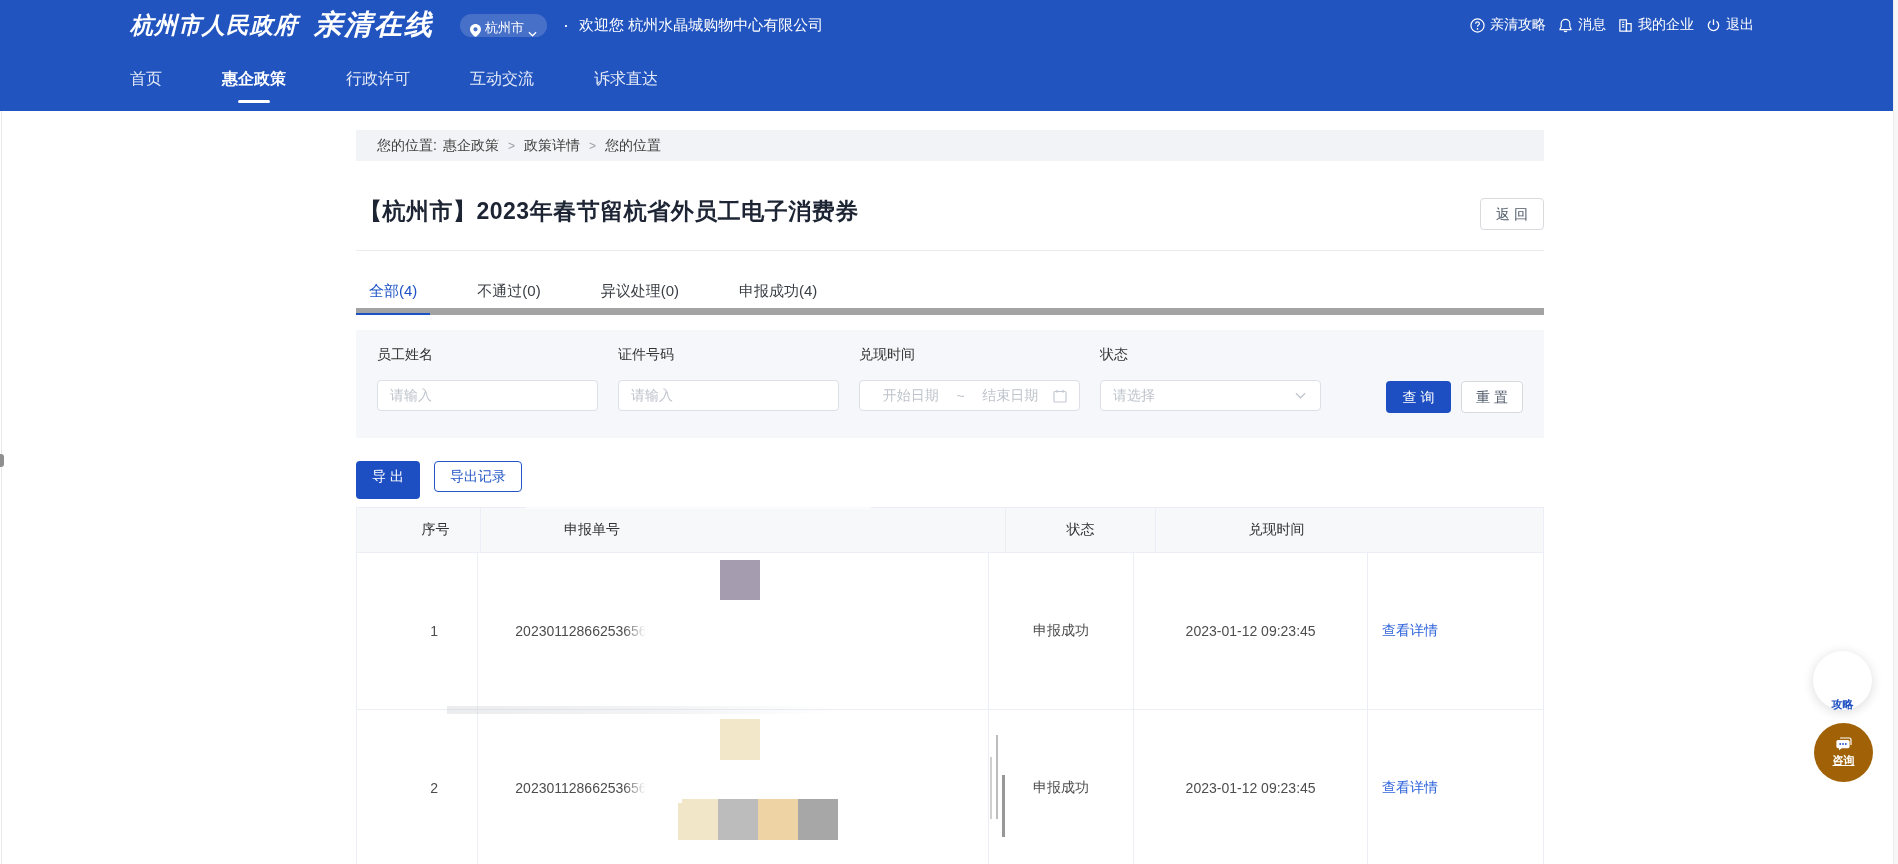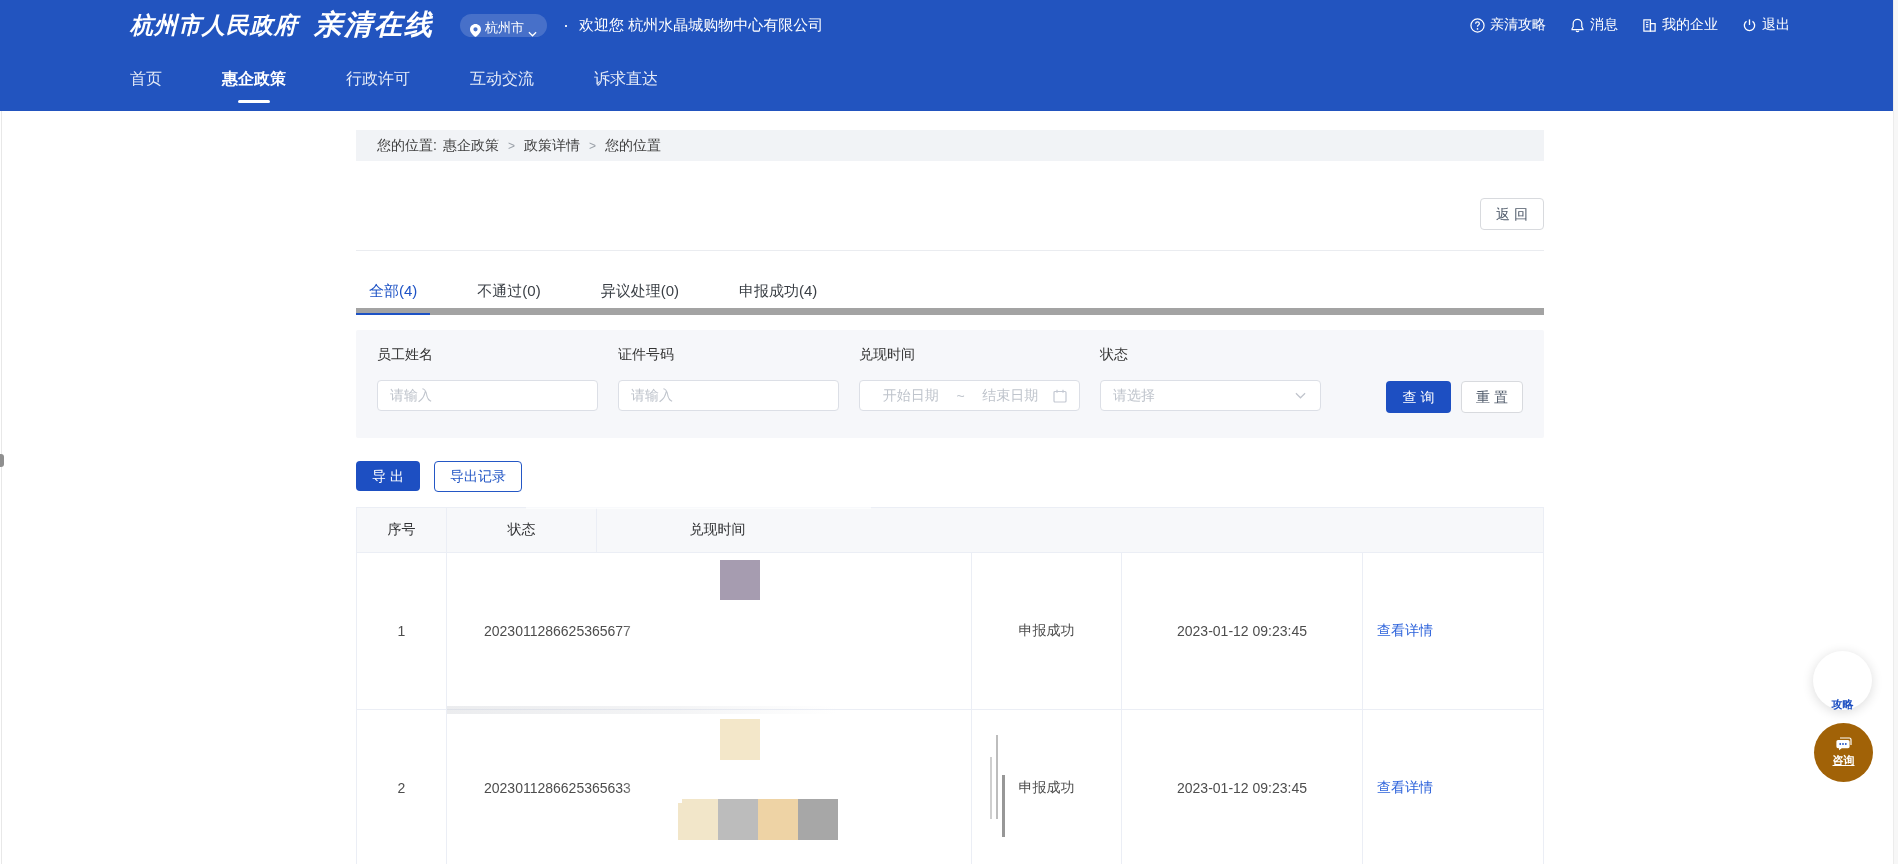--- a/index.html
+++ b/index.html
@@ -9,21 +9,21 @@
 
   
   .header { position:absolute; left:0; top:0; width:1898px; height:111px; background:#2254bf; }
   .top-bar { position:absolute; left:0; top:0; width:100%; height:50px; }
   .logo { position:absolute; left:130px; top:0; height:50px; display:flex; align-items:center; color:#fff; }
   .logo-gov { font-size:23px; font-weight:bold; font-style:italic; letter-spacing:1px; }
   .logo-brand { font-size:28px; font-weight:bold; font-style:italic; letter-spacing:2px; margin-left:16px; }
   .city-pill { position:absolute; left:460px; top:14px; height:23px; border-radius:12px; background:rgba(255,255,255,.17); display:flex; align-items:flex-end; padding:0 10px; color:#fff; font-size:13px; gap:4px; }
   .welcome { position:absolute; left:563px; top:0; height:50px; display:flex; align-items:center; color:#fff; font-size:15px; gap:10px; }
   .welcome .dot { font-size:18px; }
-  .top-links { position:absolute; left:1470px; top:0; height:50px; display:flex; align-items:center; gap:24px; color:#fff; font-size:14px; }
+  .top-links { position:absolute; left:1470px; top:0; height:50px; display:flex; align-items:center; gap:12px; color:#fff; font-size:14px; }
   .top-link { display:flex; align-items:center; gap:5px; }
   .nav-bar { position:absolute; left:0; top:50px; width:100%; height:61px; display:flex; padding-left:130px; gap:60px; }
   .nav-item { position:relative; height:61px; line-height:58px; font-size:16px; color:rgba(255,255,255,.88); }
   .nav-item.active { color:#fff; font-weight:bold; }
   .nav-item.active::after { content:""; position:absolute; left:50%; margin-left:-16px; bottom:8px; width:32px; height:3px; background:#fff; border-radius:2px; }
 
   
   .breadcrumb { position:absolute; left:356px; top:130px; width:1188px; height:31px; background:#f1f3f6; display:flex; align-items:center; padding-left:21px; font-size:14px; color:#3f3f3f; }
   .breadcrumb .sep { color:#9aa0a8; margin:0 9px; font-size:12px; }
   .breadcrumb .prefix { margin-right:6px; }
@@ -50,26 +50,26 @@
   .daterange .dph { flex:1; text-align:center; }
   .daterange .tilde { width:14px; text-align:center; }
   .fcontrol.select { padding-left:12px; position:absolute; }
   .select .chev { position:absolute; right:14px; top:11px; }
   .btn { border-radius:4px; font-size:14px; text-align:center; }
   .search-btn { position:absolute; left:1030px; top:51px; width:65px; height:32px; background:#1d4fc2; color:#fff; line-height:32px; }
   .reset-btn { position:absolute; left:1105px; top:51px; width:62px; height:32px; background:#fff; border:1px solid #d8dade; color:#4e5969; line-height:30px; }
 
   
   .export-row { position:absolute; left:356px; top:461px; height:31px; display:flex; gap:14px; }
-  .export-btn { width:64px; height:30px; background:#1d4fc2; color:#fff; line-height:31px; }
+  .export-btn { width:64px; height:38px; background:#1d4fc2; color:#fff; line-height:31px; }
   .export-log-btn { width:88px; height:31px; background:#fff; border:1px solid #2457c5; color:#2457c5; line-height:29px; }
 
   
   .table { position:absolute; left:356px; top:507px; width:1188px; }
-  .tr { display:flex; border-left:1px solid #ebeef5; border-right:1px solid #ebeef5; border-bottom:1px solid #ebeef5; background:#fff; }
+  .tr { display:flex; border-left:1px solid #ebeef5; border-right:1px solid #ebeef5; border-bottom:1px solid #ebeef5; background:#fff;padding-left:34px; }
   .thead-row { height:46px; background:#f7f8fa; border-top:1px solid #ebeef5; color:#303133; }
   .body-row { height:157px; color:#4d4d4d; }
   .td { font-size:14px; display:flex; align-items:center; border-right:1px solid #ebeef5; }
   .td:last-child { border-right:none; }
   .c1 { width:90px; justify-content:center; }
   .c2 { width:525px; padding-left:37px; }
   .thead-row .c2 { padding-left:83px; }
   .c3 { width:150px; justify-content:center; }
   .c4 { width:241px; justify-content:center; }
   .c5 { width:180px; padding-left:14px; }
@@ -158,20 +158,21 @@
   <div class="breadcrumb">
     <span class="prefix">您的位置:</span>
     <span>惠企政策</span>
     <span class="sep">&gt;</span>
     <span>政策详情</span>
     <span class="sep">&gt;</span>
     <span>您的位置</span>
   </div>
 
   <div class="title-row">
+    <div class="page-title">【杭州市】2023年春节留杭省外员工电子消费券</div>
     <div class="back-btn">返 回</div>
   </div>
   <div class="divider"></div>
 
   <div class="tabs">
     <div class="tab active">全部(4)</div>
     <div class="tab">不通过(0)</div>
     <div class="tab">异议处理(0)</div>
     <div class="tab">申报成功(4)</div>
   </div>
@@ -211,20 +212,21 @@
   </div>
 
   <div class="export-row">
     <div class="btn export-btn">导 出</div>
     <div class="btn export-log-btn">导出记录</div>
   </div>
 
   <div class="table">
     <div class="tr thead-row">
       <div class="td c1">序号</div>
+      <div class="td c2">申报单号</div>
       <div class="td c3">状态</div>
       <div class="td c4">兑现时间</div>
     </div>
     <div class="tr body-row">
       <div class="td c1">1</div>
       <div class="td c2">2023011286625365677</div>
       <div class="td c3">申报成功</div>
       <div class="td c4">2023-01-12 09:23:45</div>
       <div class="td c5">
           <span class="link">查看详情</span>

